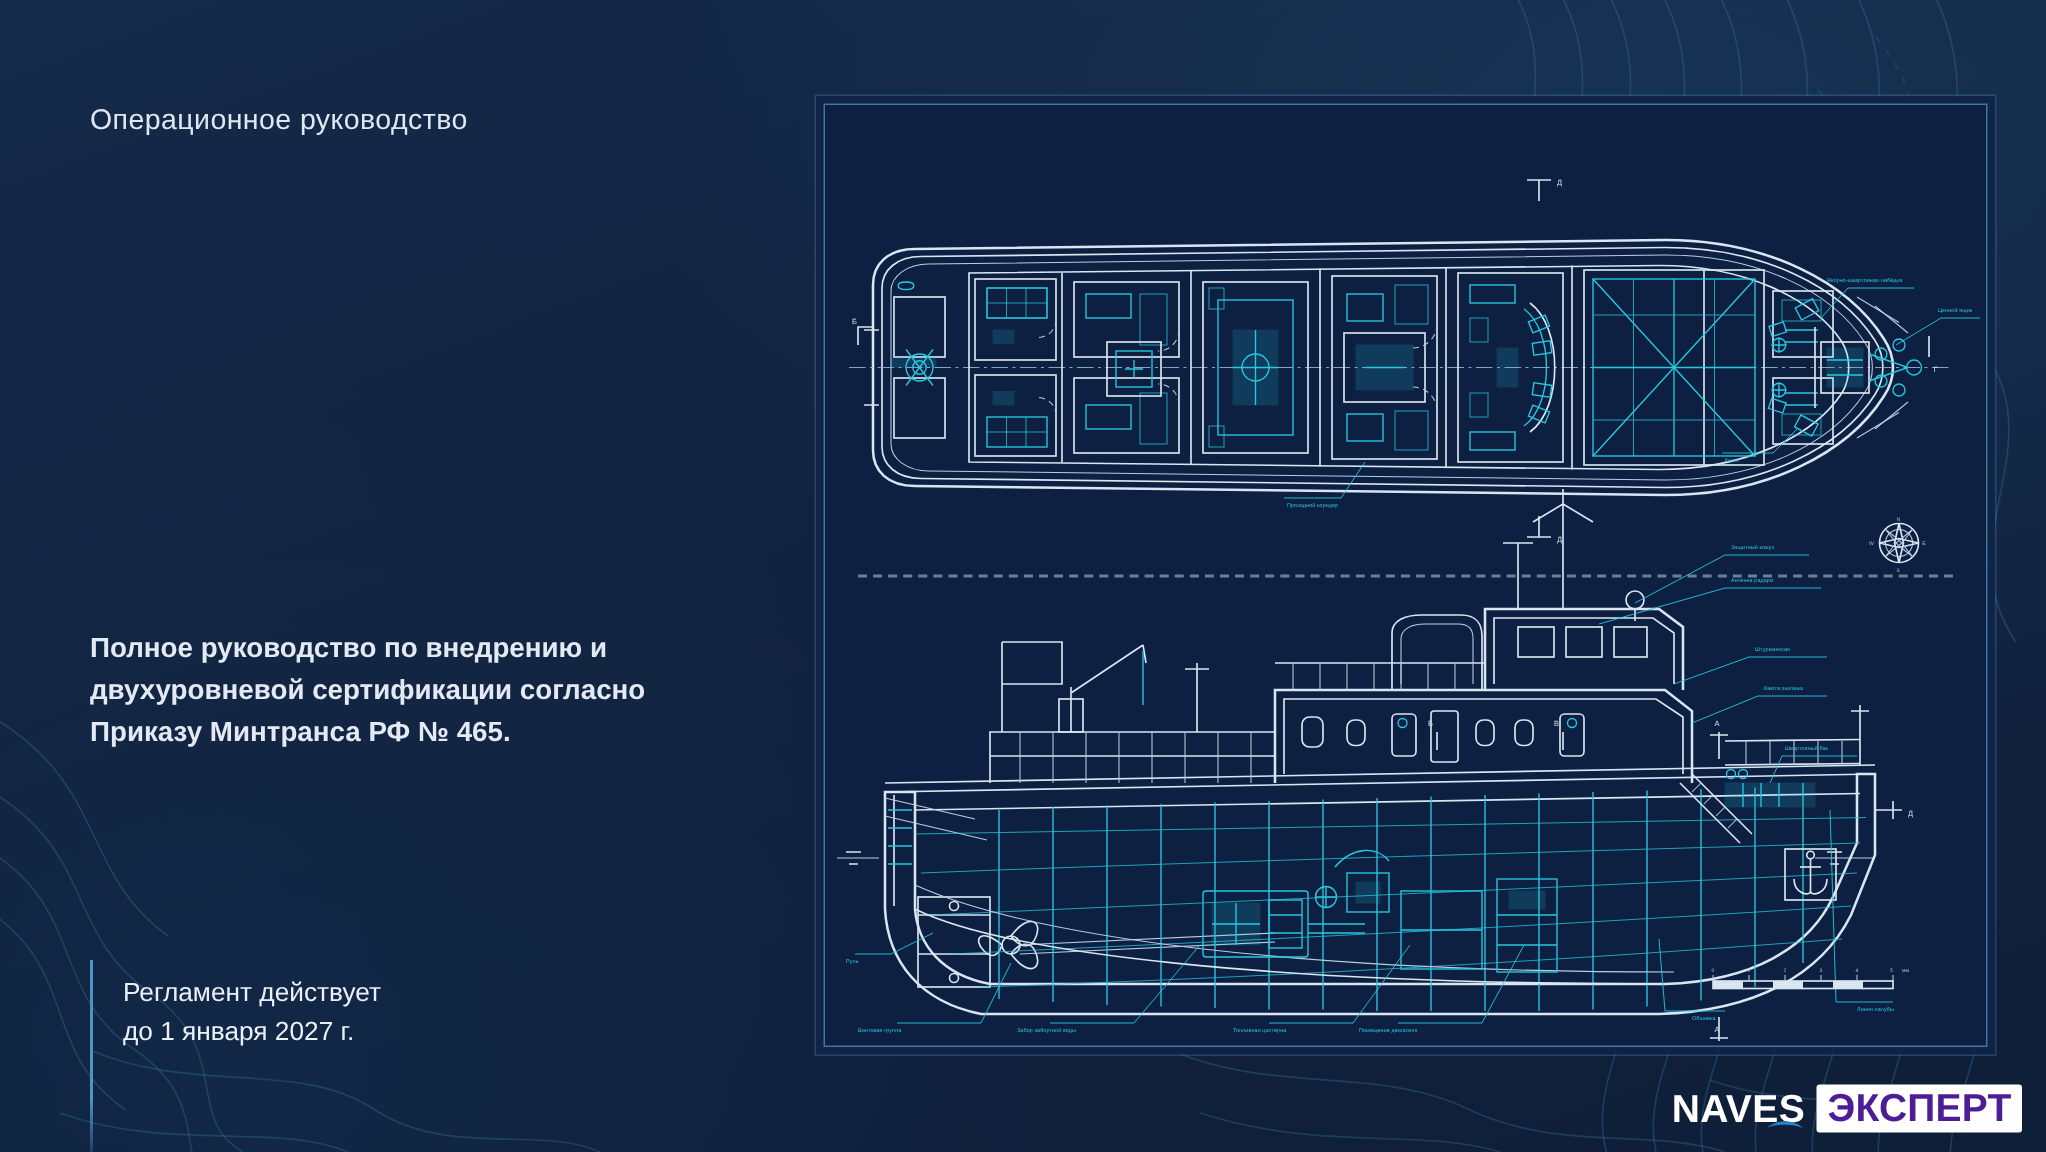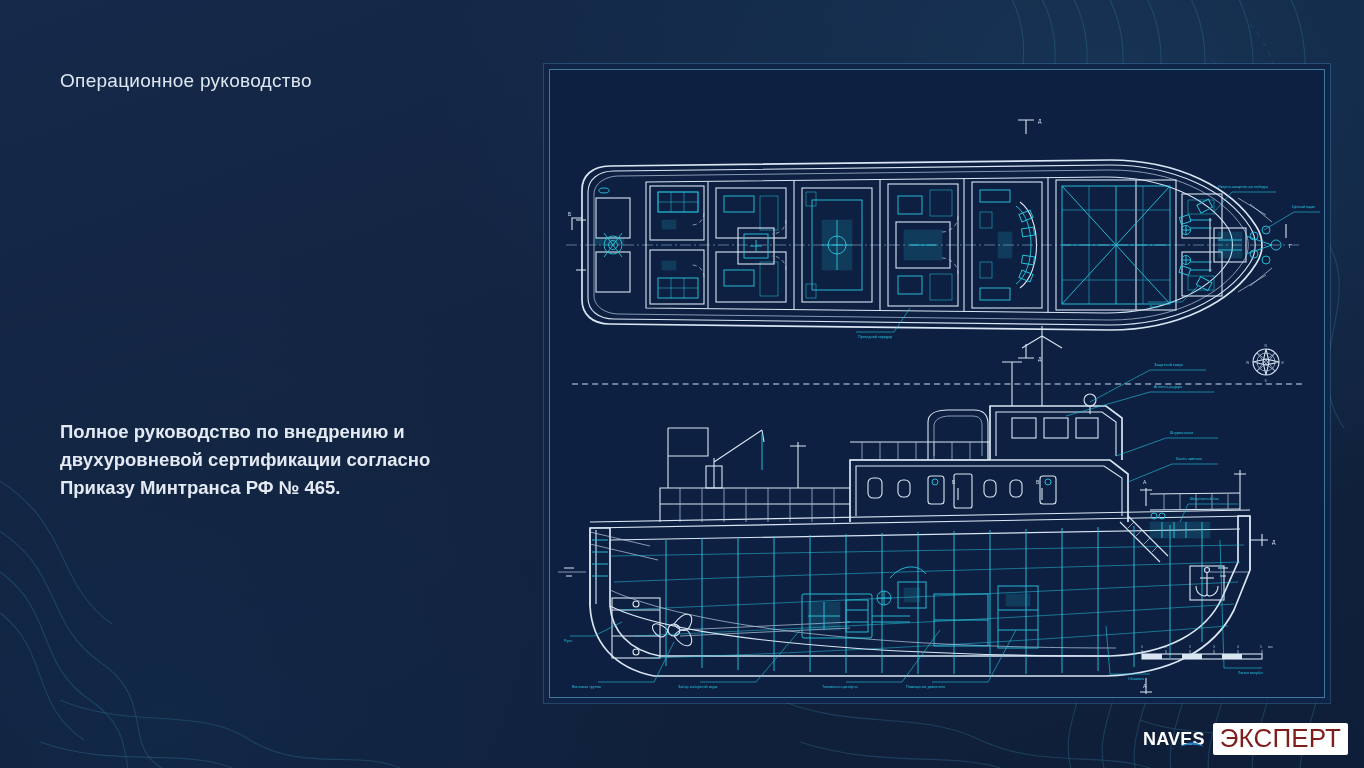--- a/index.html
+++ b/index.html
@@ -121,38 +121,38 @@
   .logo {
     position: absolute;
     right: 16px;
     bottom: 12px;
     display: flex;
     align-items: center;
     height: 34px;
   }
   .logo-naves {
     position: relative;
-    font-size: 18px;
+    font-size: 26px;
     font-weight: 700;
     letter-spacing: 0.01em;
     color: #ffffff;
     padding-right: 8px;
   }
   .logo-swoosh {
     position: absolute;
     right: 8px;
     bottom: 1px;
     width: 26px;
     height: 9px;
   }
   .logo-expert {
     background: #ffffff;
-    color: #7f1d1d;
+    color: #4c1d95;
     font-size: 26px;
-    font-weight: 400;
+    font-weight: 700;
     letter-spacing: 0.005em;
     padding: 1px 7px 3px 7px;
     border-radius: 2px;
     line-height: 1.08;
   }
 </style>
 </head>
 <body>
 
 <div class="slide">
@@ -188,20 +188,27 @@
     </svg>
   </div>
 
   <div class="left-col">
 
     <div class="eyebrow">Операционное руководство</div>
 
 
     <div class="subhead">Полное руководство по внедрению и двухуровневой сертификации согласно Приказу Минтранса РФ № 465.</div>
 
+    <div class="note-wrap">
+      <div class="note-rule"></div>
+      <div class="note-text">
+        <div>Регламент действует</div>
+        <div>до 1 января 2027 г.</div>
+      </div>
+    </div>
   </div>
 
   <div class="panel">
     <div class="panel-inner">
       <svg width="772" height="625" viewBox="0 0 772 625" xmlns="http://www.w3.org/2000/svg">
         <defs>
           <style>
             .w  { fill:none; stroke:#d9e6f2; stroke-width:1.1; }
             .w2 { fill:none; stroke:#d9e6f2; stroke-width:1.7; }
             .wt { fill:none; stroke:#b9cde2; stroke-width:0.7; }

